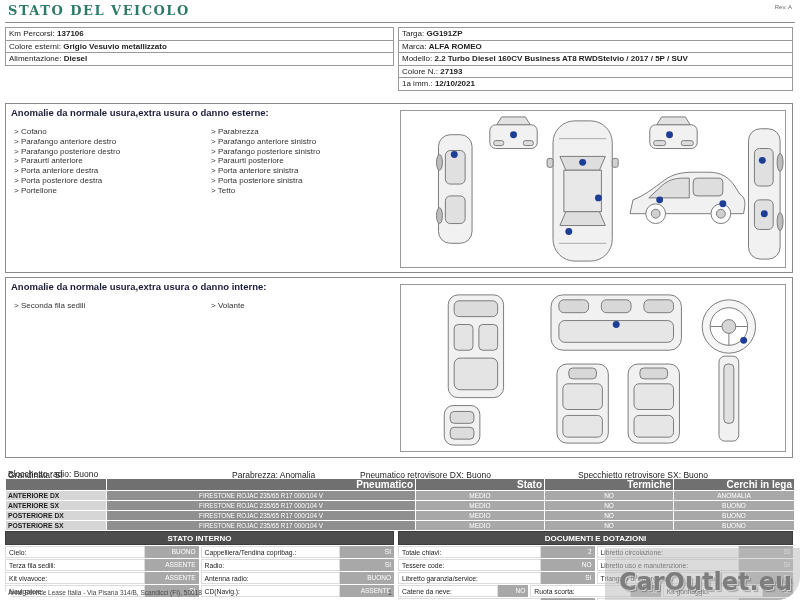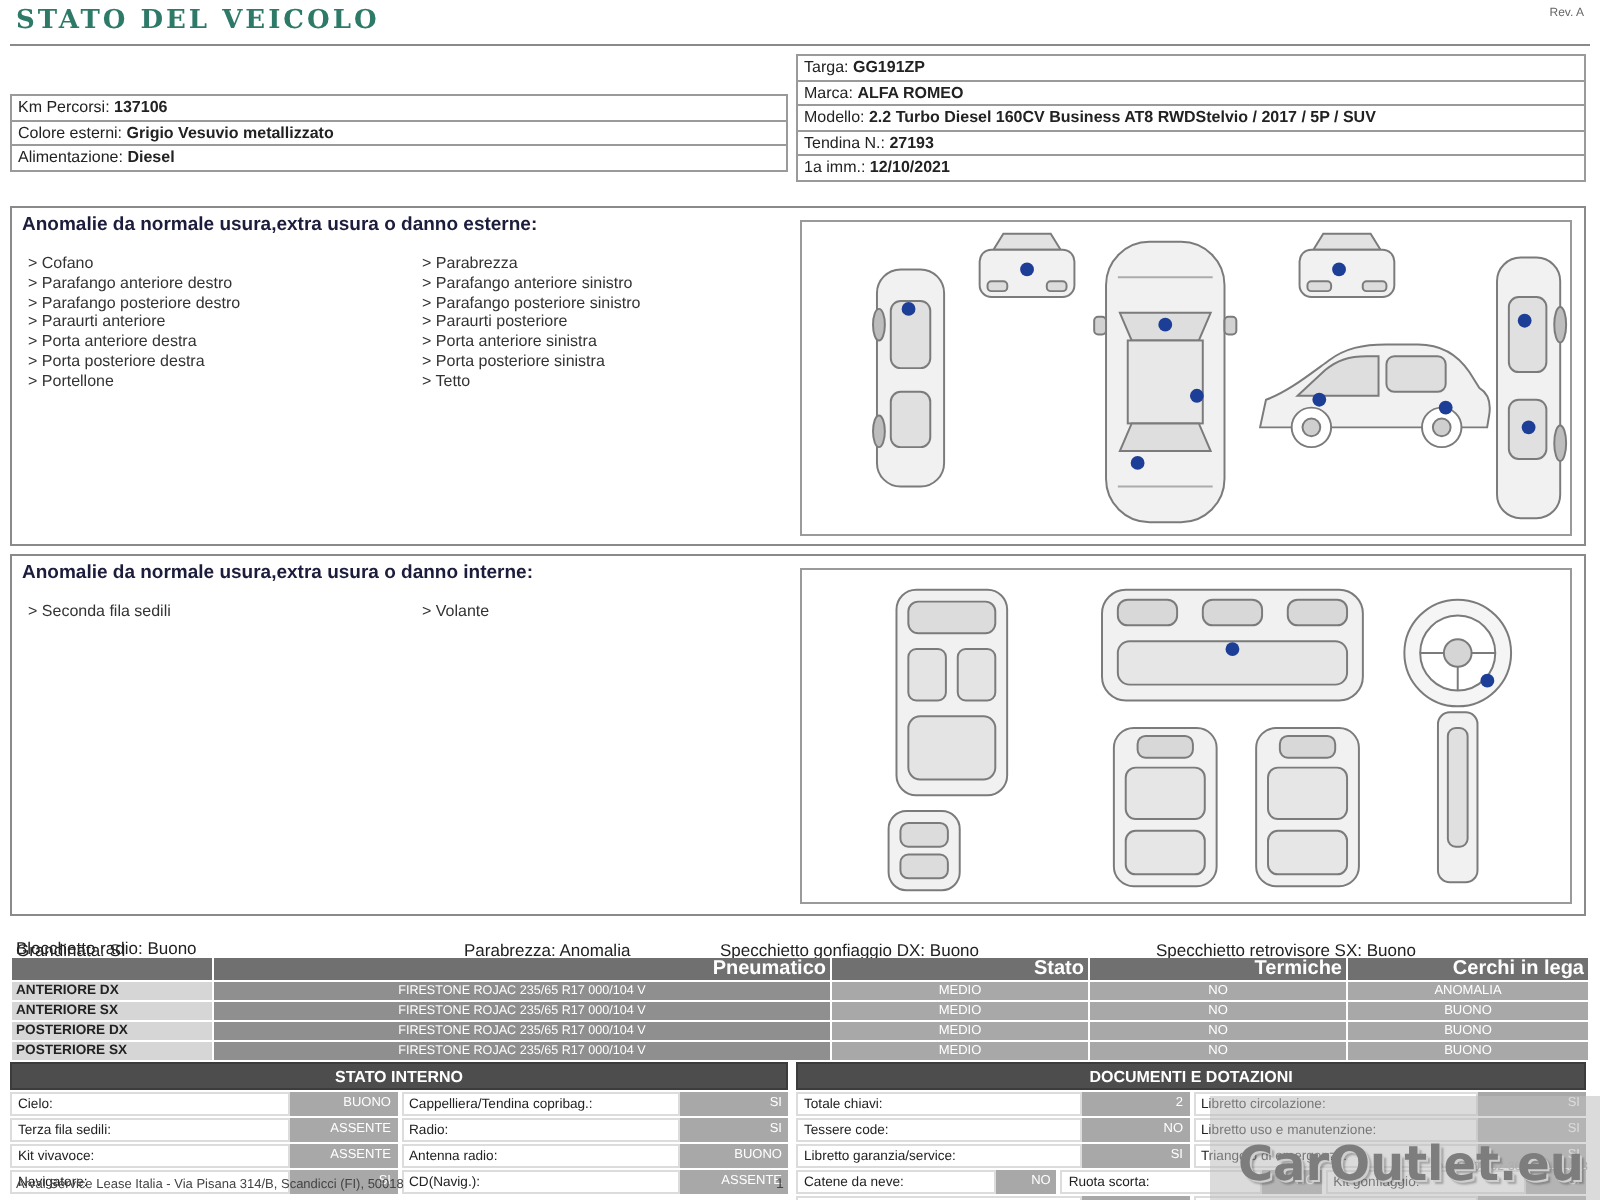--- a/index.html
+++ b/index.html
@@ -1,30 +1,30 @@
 <!DOCTYPE html>
 <html><head>
 <meta charset="utf-8">
 <style>
   * { margin:0; padding:0; box-sizing:border-box; }
   html,body { background:#ffffff; }
   .page {
     position:relative; width:800px; height:600px; background:#fff;
-    font-family:"Liberation Sans", sans-serif; color:#222; overflow:hidden;
+    font-family:"Liberation Sans", sans-serif; color:#222; overflow:hidden;border-radius:23px;
   }
   .title {
     position:absolute; left:8px; top:3px;
     font-family:"DejaVu Serif", serif; font-size:13px; font-weight:bold;
     color:#2e7a68; letter-spacing:1.5px;
   }
   .rev { position:absolute; right:8px; top:4px; font-size:6px; color:#666; }
   .header-rule { position:absolute; left:5px; right:5px; top:22px; border-top:1px solid #8a8a8a; }
 
   .info-table { position:absolute; top:27px; }
-  .info-left  { left:5px;  width:389px;margin-top:20px; }
+  .info-left  { left:5px;  width:389px; }
   .info-right { left:398px; width:395px; }
   .info-row {
     border:1px solid #9a9a9a; margin-top:-1px; padding:1px 3px;
     font-size:8px; line-height:9.5px; background:#fff; min-height:11px;
   }
   .info-row:first-child { margin-top:0; }
   .info-row .val { font-weight:bold; }
 
   .anom-box { position:absolute; left:5px; width:788px; border:1px solid #8a8a8a; background:#fff; }
   .box-ext { top:103px; height:170px; }
@@ -120,21 +120,21 @@
     </div>
     <div class="info-row">
       <span class="lbl">Marca:</span>
       <span class="val">ALFA ROMEO</span>
     </div>
     <div class="info-row">
       <span class="lbl">Modello:</span>
       <span class="val">2.2 Turbo Diesel 160CV Business AT8 RWDStelvio / 2017 / 5P / SUV</span>
     </div>
     <div class="info-row">
-      <span class="lbl">Tendina N.:</span>
+      <span class="lbl">Colore N.:</span>
       <span class="val">27193</span>
     </div>
     <div class="info-row">
       <span class="lbl">1a imm.:</span>
       <span class="val">12/10/2021</span>
     </div>
   </div>
 
   <div class="anom-box box-ext">
     <div class="box-title">Anomalie da normale usura,extra usura o danno esterne:</div>
@@ -272,21 +272,21 @@
   <div class="summary">
     <span class="spair sp0">
       <span>Grandinata:</span>
       <span>SI</span>
     </span>
     <span class="spair sp1">
       <span>Parabrezza:</span>
       <span>Anomalia</span>
     </span>
     <span class="spair sp2">
-      <span>Specchietto gonfiaggio DX:</span>
+      <span>Pneumatico retrovisore DX:</span>
       <span>Buono</span>
     </span>
     <span class="spair sp3">
       <span>Specchietto retrovisore SX:</span>
       <span>Buono</span>
     </span>
     <span class="spair sp4">
       <span>Blocchetto radio:</span>
       <span>Buono</span>
     </span>

